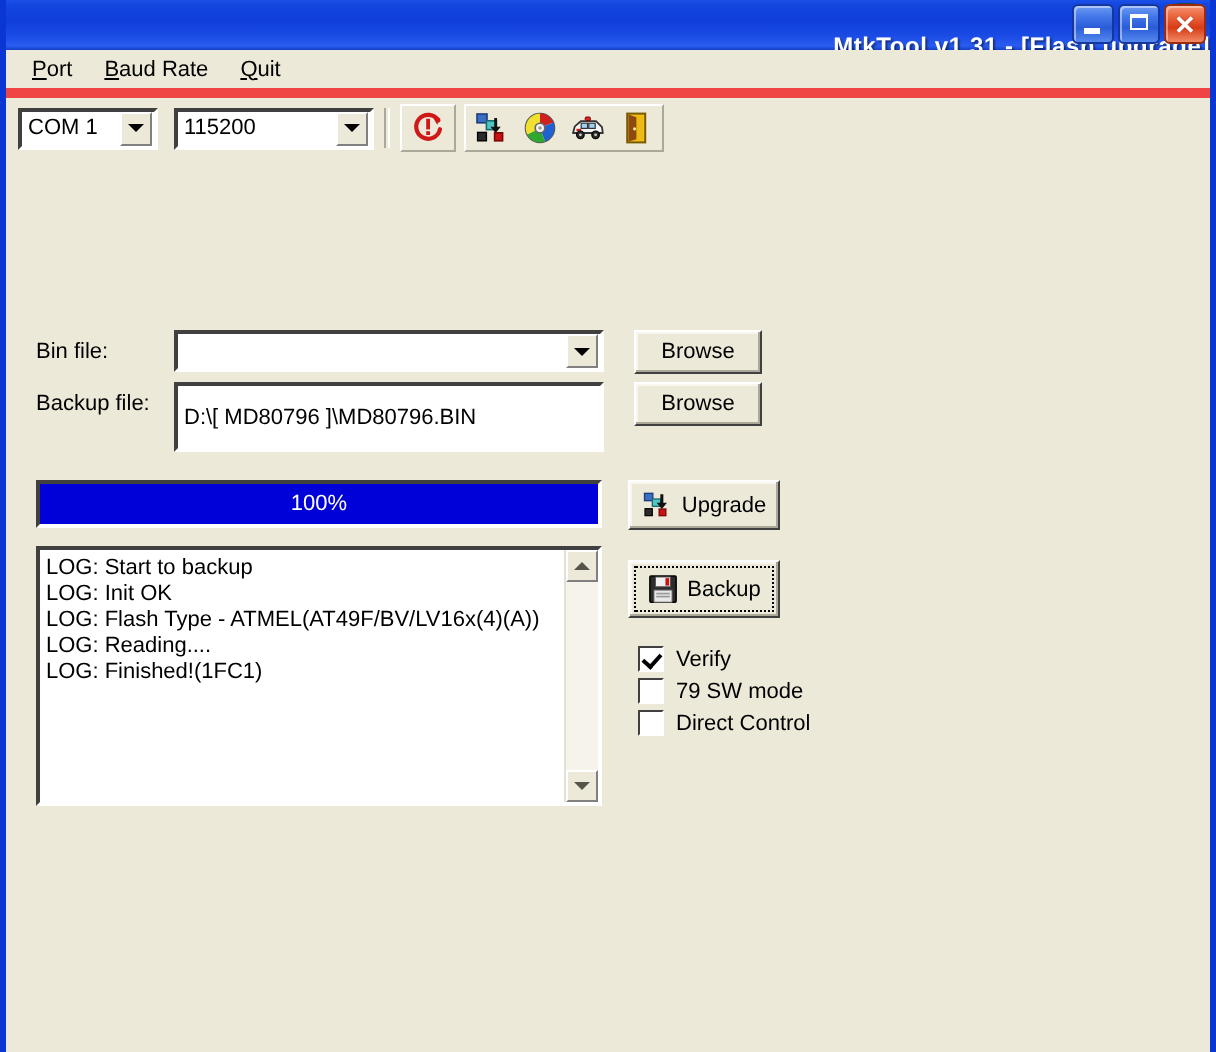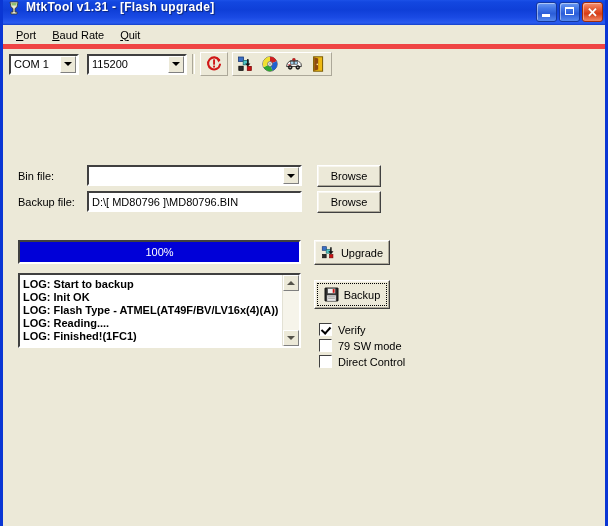--- a/index.html
+++ b/index.html
@@ -29,23 +29,24 @@
   }
 
   
   .titlebar {
     position: relative;
     height: 25px;
     background: linear-gradient(to bottom,
       #1c51e8 0%, #1347e0 8%, #0f3fd8 40%,
       #1a4ae4 70%, #2a5cf0 92%, #1440c8 100%);
     display: flex;
-    align-items: flex-start;
+    align-items: flex-end;
     padding-left: 3px;
     overflow: hidden;
+    flex-direction: column;
   }
   .title-icon {
     width: 16px;
     height: 16px;
     margin-right: 4px;
     flex: 0 0 auto;
     position: relative;
     top: 0px;
   }
   .title-text {
@@ -500,33 +501,33 @@
       <span class="val" placeholder=""></span>
       <span class="arrow-btn">
           <span class="tri-down"></span>
         </span>
     </div>
     <div class="btn" style="left:314px; top:88px; width:64px; height:22px;">
       <span>Browse</span>
     </div>
 
     <span class="lbl" style="left:15px; top:119px;">Backup file:</span>
-    <div class="textfield" style="left:84px; top:114px; width:215px; height:21px;">
+    <div class="textfield" style="left:84px; top:114px; width:215px; height:35px;">
       <span class="val" placeholder="">D:\[ MD80796 ]\MD80796.BIN</span>
     </div>
     <div class="btn" style="left:314px; top:114px; width:64px; height:22px;">
       <span>Browse</span>
     </div>
 
     <div class="progress" style="left:15px; top:163px; width:283px; height:24px;">
       <div class="fill" id="progress-fill" style="width: 100%; background: rgb(0, 0, 216);"></div>
       <div class="ptext">100%</div>
     </div>
 
-    <div class="logbox" style="left:15px; top:196px; width:283px; height:75px;font-weight:bold;">
+    <div class="logbox" style="left:15px; top:196px; width:283px; height:130px;">
       <div class="log-lines" id="log-lines">
           <div>LOG: Start to backup</div>
           <div>LOG: Init OK</div>
           <div>LOG: Flash Type - ATMEL(AT49F/BV/LV16x(4)(A))</div>
           <div>LOG: Reading....</div>
           <div>LOG: Finished!(1FC1)</div>
         </div>
       <div class="scrollbar">
         <div class="sb-btn">
             <span class="sb-up"></span>

